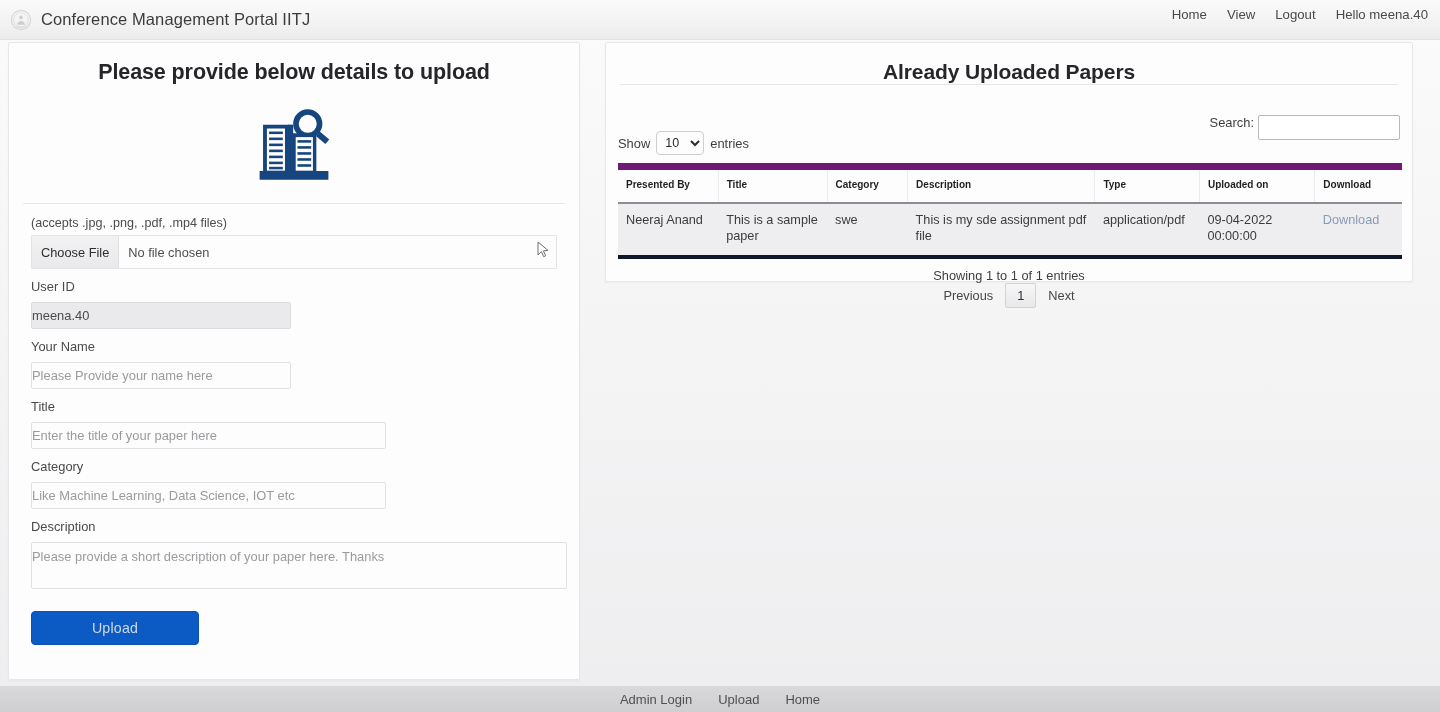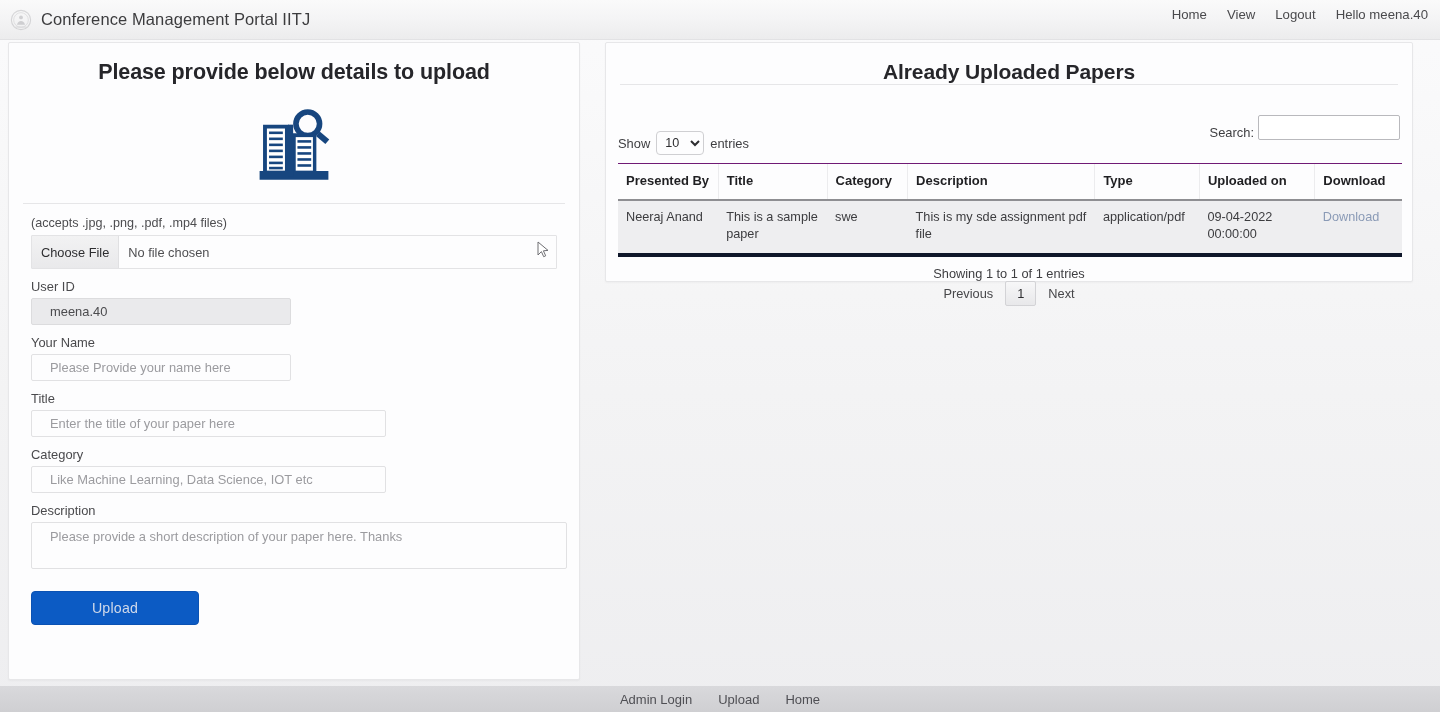--- a/index.html
+++ b/index.html
@@ -119,24 +119,25 @@
     margin: 10px 0 4px 8px;
   }
   .field-input {
     display: block;
     height: 27px;
     border: 1px solid #e1e1e3;
     background: #fdfdfe;
     border-radius: 2px;
     font-size: 12.9px;
     color: #3a3a3d;
-    padding: 0 18px;
+    padding: 0 0;
     margin-left: 8px;
     font-family: "Liberation Sans", sans-serif;
     outline: none;
+    margin-top: 8px;
   }
   .field-input::placeholder { color: #9b9b9f; }
   .field-input.readonly {
     background: #eaeaec;
     border-color: #dcdcde;
     color: #4b4b4e;
   }
   .w-260 { width: 260px; }
   .w-355 { width: 355px; }
   .w-536 { width: 536px; }
@@ -181,46 +182,46 @@
     height: 24px; width: 48px;
     font-size: 12.6px;
     font-family: "Liberation Sans", sans-serif;
     border: 1px solid #cfcfd2;
     background: #fdfdfe;
     color: #2d2d30;
     border-radius: 4px;
     padding-left: 4px;
     cursor: pointer;
   }
-  .dt-filter { display: flex; align-items: flex-end; gap: 4px; }
+  .dt-filter { display: flex; align-items: flex-start; gap: 4px; }
   .dt-search {
     height: 25px; width: 142px;
     border: 1px solid #b9b9bd;
     background: #fff;
     border-radius: 2px;
     font-size: 12.6px;
     padding: 0 6px;
     font-family: "Liberation Sans", sans-serif;
     outline: none;
   }
 
   table.dt {
     border-collapse: collapse;
     width: 784px;
     margin: 0 12px;
     table-layout: fixed;
   }
   table.dt th {
-    font-size: 13px;
+    font-size: 10px;
     font-weight: bold;
     color: #1f1f22;
     text-align: left;
     vertical-align: top;
     padding: 9px 8px 10px 8px;
-    border-top: 1px solid #701a75;
+    border-top: 7px solid #701a75;
     border-bottom: 2px solid #8e8e92;
     border-left: 1px solid #ececee;
     background: #fdfdfe;
     cursor: pointer;
     line-height: 1.25;
   }
   table.dt th:first-child { border-left: none; }
   table.dt td {
     font-size: 12.7px;
     color: #3c3c3f;

